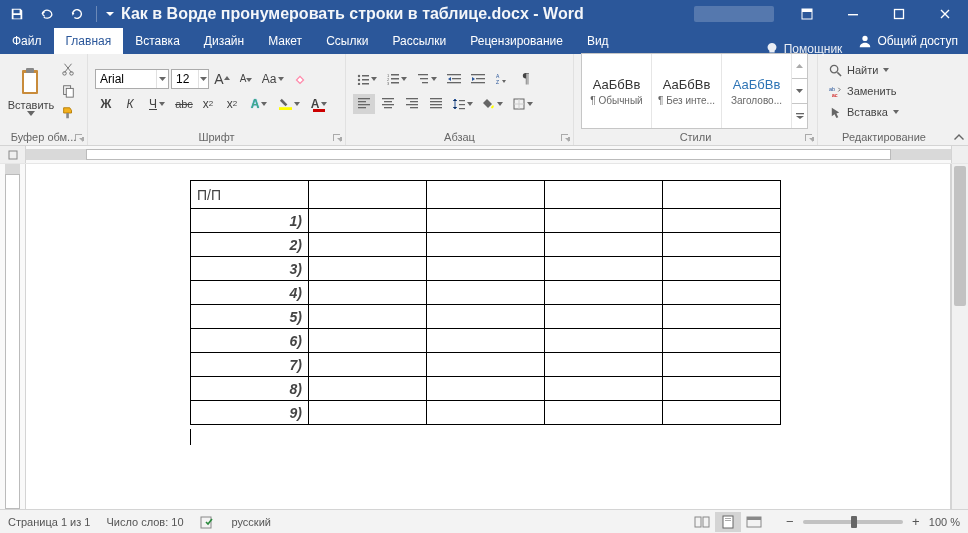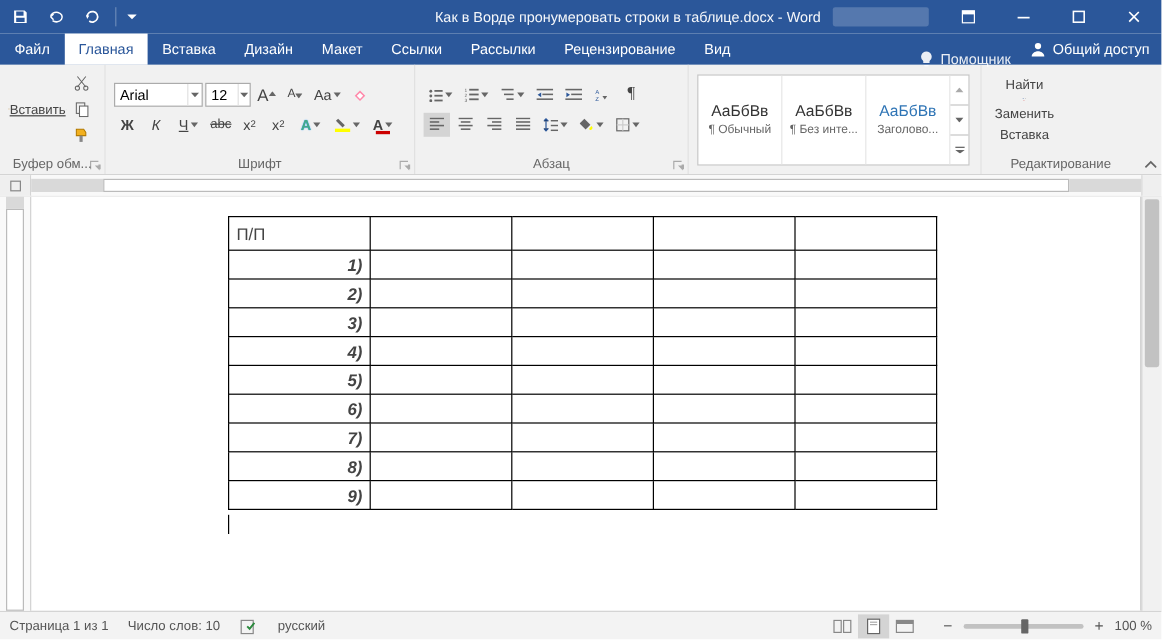--- a/index.html
+++ b/index.html
@@ -4,21 +4,21 @@
 <style>
   * { box-sizing: border-box; margin: 0; padding: 0; font-family: "Segoe UI", Tahoma, sans-serif; }
   html, body { width: 968px; height: 533px; overflow: hidden; background: #fff; }
   body { display: flex; flex-direction: column; font-size: 12px; color: #444; }
 
   
   .titlebar { height: 28px; background: #2b579a; display: flex; align-items: center; color: #fff; }
   .qat { display: flex; align-items: center; gap: 4px; height: 100%; padding: 0 4px; }
   .qat .ic { width: 26px; height: 22px; display:flex; align-items:center; justify-content:center; cursor:pointer; }
   .qat-sep { width:1px; height:16px; background: rgba(255,255,255,.3); margin:0 2px; }
-  .title-center { flex:1; text-align:right; font-size:12px; white-space:nowrap; overflow:hidden; text-overflow:ellipsis; opacity:.95; }
+  .title-center { flex:1; text-align:left; font-size:16px; white-space:nowrap; overflow:hidden; text-overflow:ellipsis; opacity:.95;font-weight:bold; }
   .acct-slot { width:80px; height:16px; background: rgba(255,255,255,.2); border-radius:2px; margin:0 10px; }
   .winbtns { display:flex; height:100%; }
   .winbtns .ic { width:46px; height:28px; display:flex; align-items:center; justify-content:center; cursor:pointer; }
 
   
   .tabs { height: 26px; background: #2b579a; display:flex; align-items:stretch; color:#fff; font-size:12px; }
   .tab { padding: 0 12px; display:flex; align-items:center; cursor:pointer; white-space:nowrap; }
   .tab.active { background:#fff; color:#2b579a; }
   .tabs-right { margin-left:auto; display:flex; align-items:center; padding-right:10px; gap:16px; }
   .tell { display:flex; align-items:center; gap:5px; opacity:.9; cursor:text;margin-top:15px; }
@@ -26,21 +26,21 @@
 
   
   .ribbon { height: 92px; background:#f1f1f1; border-bottom:1px solid #d4d4d4; display:flex; }
   .group { border-right:1px solid #e1e1e1; display:flex; flex-direction:column; }
   .group-body { flex:1; display:flex; align-items:center; padding:4px 7px; min-height:0; }
   .group-label { height:17px; font-size:11px; color:#666; display:flex; align-items:center; justify-content:center; position:relative; padding:0 6px; }
   .dlaunch { position:absolute; right:3px; bottom:2px; width:10px; height:10px; cursor:pointer; opacity:.5; }
   .dlaunch svg { width:10px; height:10px; }
 
   
-  .paste { display:flex; align-items:center; width:48px; height:66px; cursor:pointer;text-decoration:underline; }
+  .paste { display:flex; flex-direction:column; align-items:center; justify-content:center; width:48px; height:66px; cursor:pointer; }
   .paste-lbl { font-size:11px; margin-top:2px; color:#444; }
   .mini-col { display:flex; flex-direction:column; gap:2px; margin-left:2px; }
   .mini { width:22px; height:20px; display:flex; align-items:center; justify-content:center; cursor:pointer; }
 
   
   .font-grid { display:flex; flex-direction:column; gap:5px; }
   .row { display:flex; align-items:center; gap:2px; }
   .combo { display:flex; align-items:center; background:#fff; border:1px solid #ababab; height:20px; }
   .combo input { border:none; outline:none; font-size:12px; padding:0 4px; height:18px; width:100%; background:transparent; }
   .combo .dd { width:14px; height:18px; display:flex; align-items:center; justify-content:center; border-left:1px solid #e1e1e1; cursor:pointer; }
@@ -58,21 +58,21 @@
   .style-item { width:70px; border-right:1px solid #e6e6e6; display:flex; flex-direction:column; align-items:center; justify-content:center; cursor:pointer; padding:2px 2px; }
   .style-prev { font-size:13px; color:#333; }
   .style-prev.blue { color:#2e74b5; }
   .style-name { font-size:10px; color:#666; margin-top:3px; white-space:nowrap; overflow:hidden; text-overflow:ellipsis; max-width:66px; }
   .gallery-scroll { width:15px; display:flex; flex-direction:column; }
   .gs { flex:1; border-bottom:1px solid #c6c6c6; display:flex; align-items:center; justify-content:center; cursor:pointer; }
   .gs:last-child { border-bottom:none; }
 
   
   .edit-col { display:flex; flex-direction:column; gap:1px; }
-  .edit-btn { height:20px; display:flex; align-items:center; gap:5px; padding:0 4px; cursor:pointer; font-size:11px; white-space:nowrap;flex-direction:column; }
+  .edit-btn { height:20px; display:flex; align-items:center; gap:5px; padding:0 4px; cursor:pointer; font-size:11px; white-space:nowrap; }
   .collapse-pin { width:18px; display:flex; align-items:flex-end; justify-content:center; padding-bottom:4px; cursor:pointer; }
 
   
   .ruler-row { height:18px; display:flex; background:#f9f9f9; border-bottom:1px solid #e6e6e6; }
   .ruler-corner { width:26px; background:#efefef; border-right:1px solid #d4d4d4; display:flex; align-items:center; justify-content:center; }
   .ruler-h { flex:1; position:relative; background:#f9f9f9; }
   .ruler-gray { position:absolute; top:3px; bottom:3px; background:#d9d9d9; }
   .ruler-white { position:absolute; top:3px; bottom:3px; background:#fff; border:1px solid #bbb; }
   .vscroll-top { width:17px; background:#efefef; border-left:1px solid #d4d4d4; }
 
@@ -467,20 +467,28 @@
             </div>
           <div class="gs">
               <svg width="8" height="6" viewBox="0 0 8 6">
                 <rect width="8" height="1.3" fill="#666"></rect>
                 <path fill="#666" d="M0 3l4 3 4-3z"></path>
               </svg>
             </div>
         </div>
       </div>
     </div>
+    <div class="group-label">
+      <span>Стили</span>
+      <span class="dlaunch">
+          <svg viewBox="0 0 10 10">
+            <path fill="#666" d="M1 1h7v1H2v6H1zM9 9L5 5h3V4h2v4H9z"></path>
+          </svg>
+        </span>
+    </div>
   </div>
 
   <div class="group" style="flex:1;border-right:none">
     <div class="group-body">
       <div class="edit-col">
         <div class="edit-btn">
           <svg width="13" height="13" viewBox="0 0 14 14">
               <circle cx="5.5" cy="5.5" r="4" fill="none" stroke="#666" stroke-width="1.4"></circle>
               <line x1="9" y1="9" x2="13" y2="13" stroke="#666" stroke-width="1.6"></line>
             </svg>

